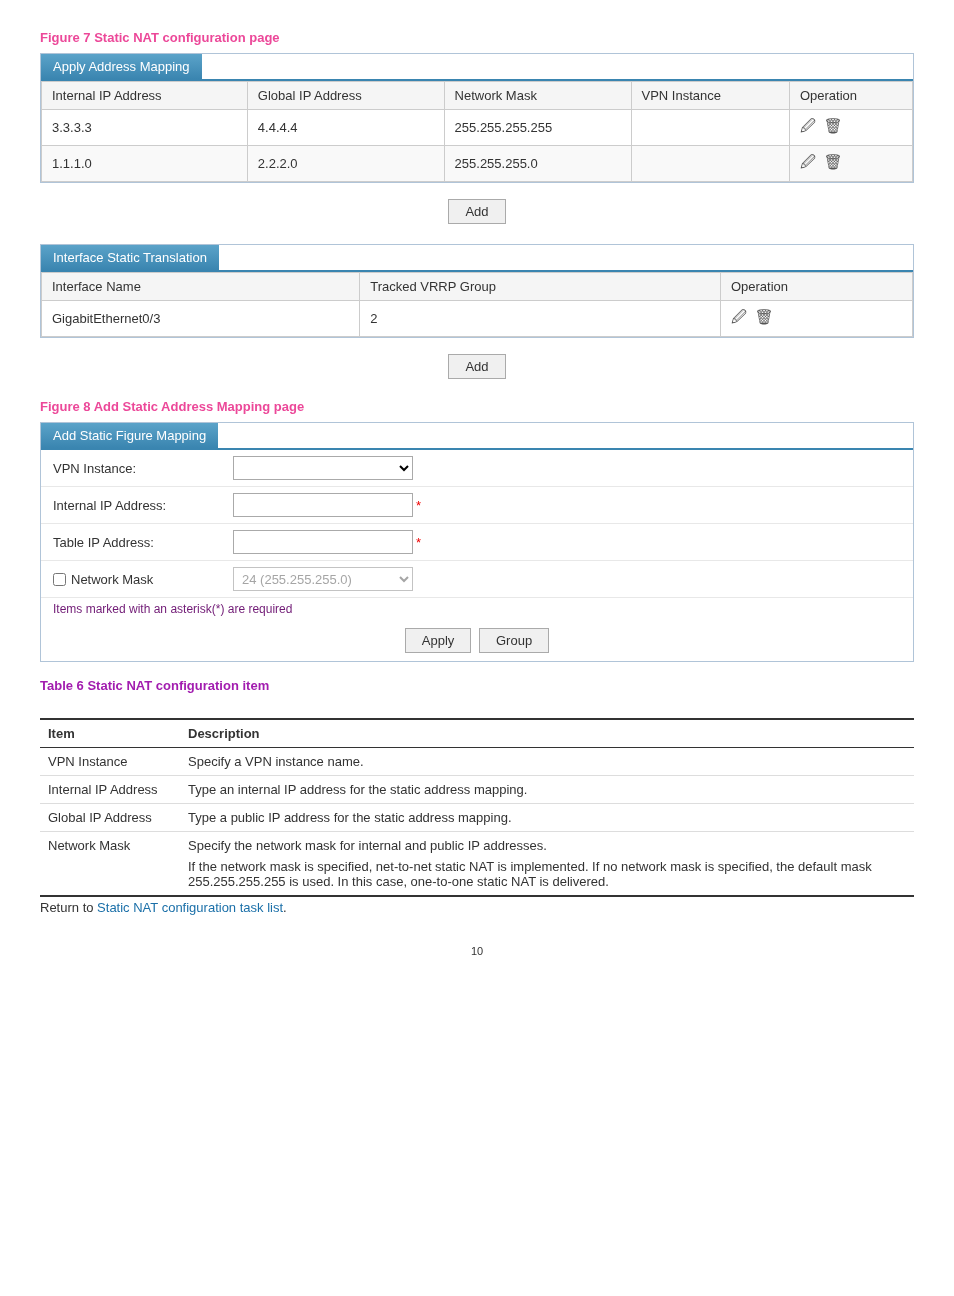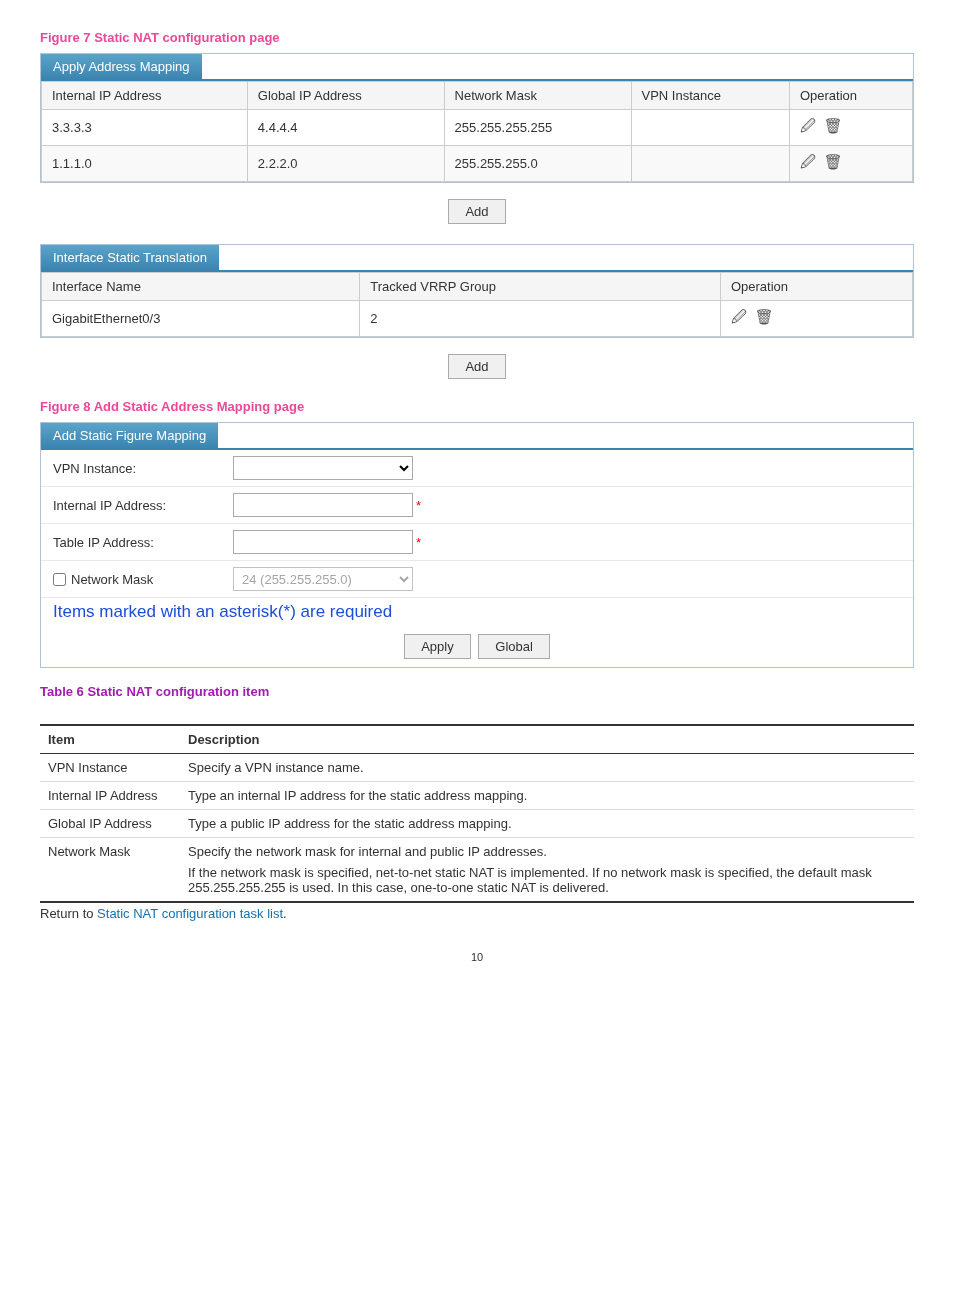--- a/index.html
+++ b/index.html
@@ -129,22 +129,22 @@
       height: 24px;
       background: #fff;
     }
 
     .required-star {
       color: #e00;
       margin-left: 3px;
     }
 
     .required-note {
-      color: #1d4ed8;
-      font-size: 17px;
+      color: #701a75;
+      font-size: 12px;
       padding: 4px 12px;
     }
 
     .form-actions {
       text-align: center;
       padding: 8px 12px;
     }
 
     
     .desc-table {
@@ -336,21 +336,21 @@
       <select class="form-select" disabled="">
         <option>24 (255.255.255.0)</option>
       </select>
     </div>
   </div>
 
   <div class="required-note">Items marked with an asterisk(*) are required</div>
 
   <div class="form-actions">
     <button class="btn">Apply</button>
-    <button class="btn" style="margin-left:4px;">Global</button>
+    <button class="btn" style="margin-left:4px;">Group</button>
   </div>
 </div>
 
 <p class="table-title" style="margin-top:10px;">Table 6 Static NAT configuration item</p>
 
 <table class="desc-table">
   <thead>
     <tr>
       <th class="item-col">Item</th>
       <th>Description</th>

